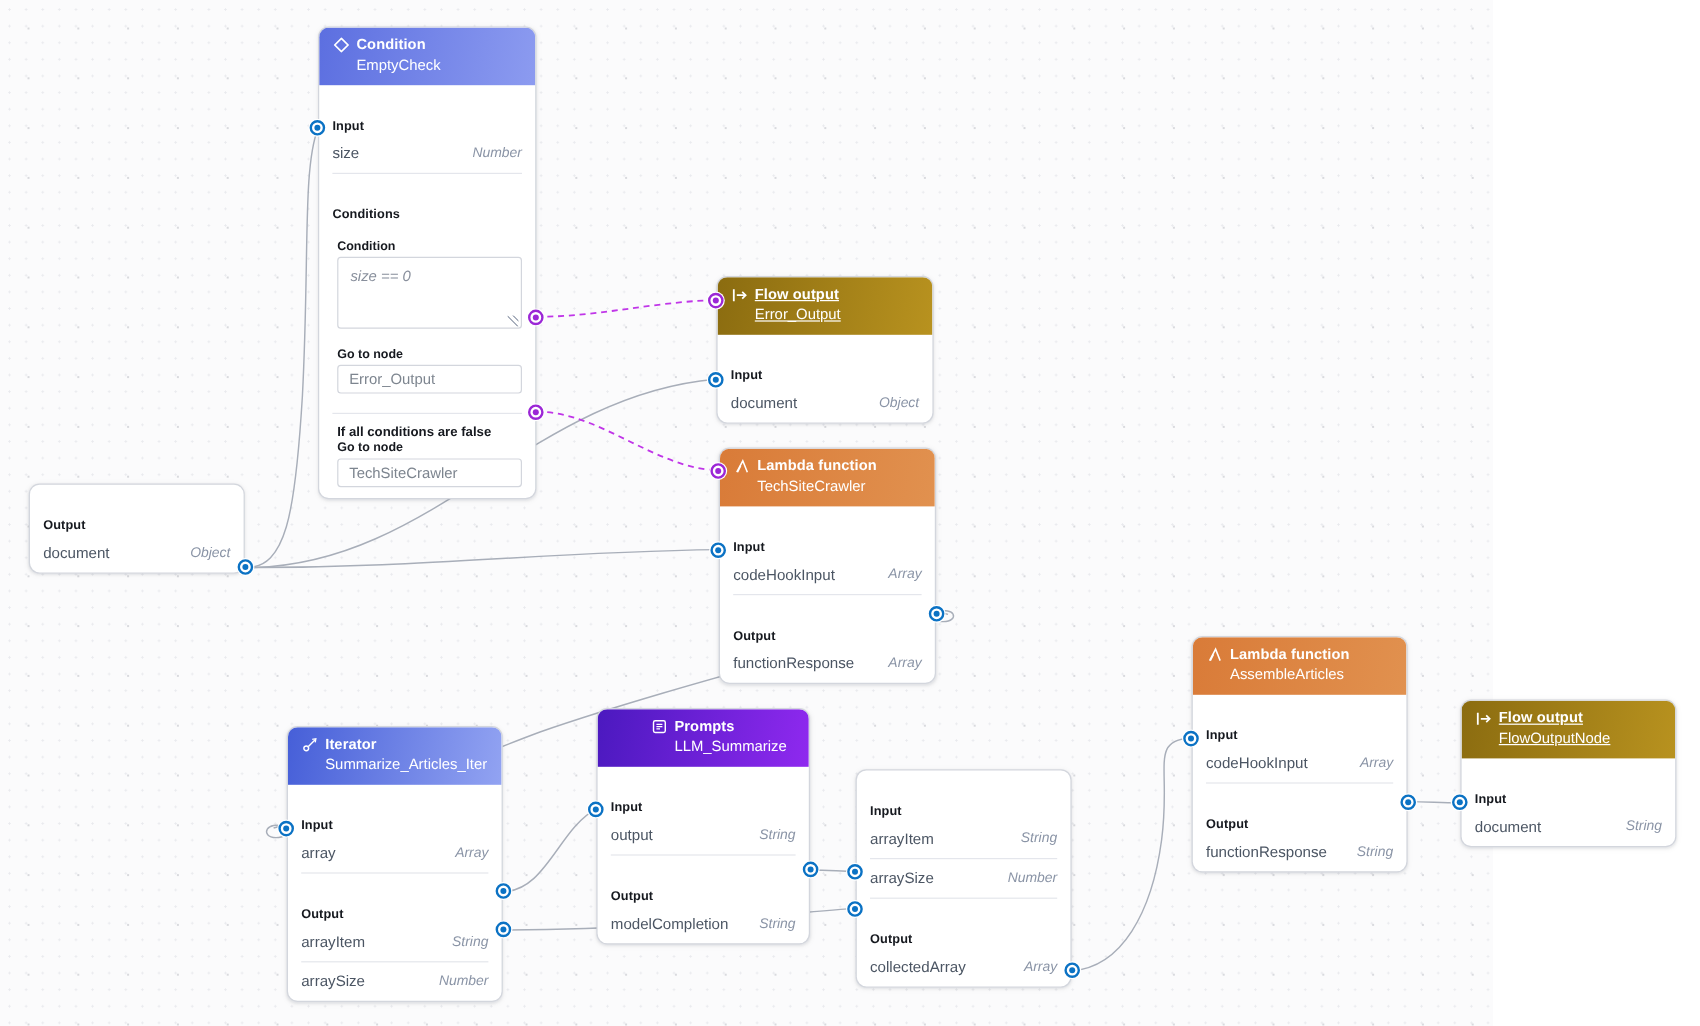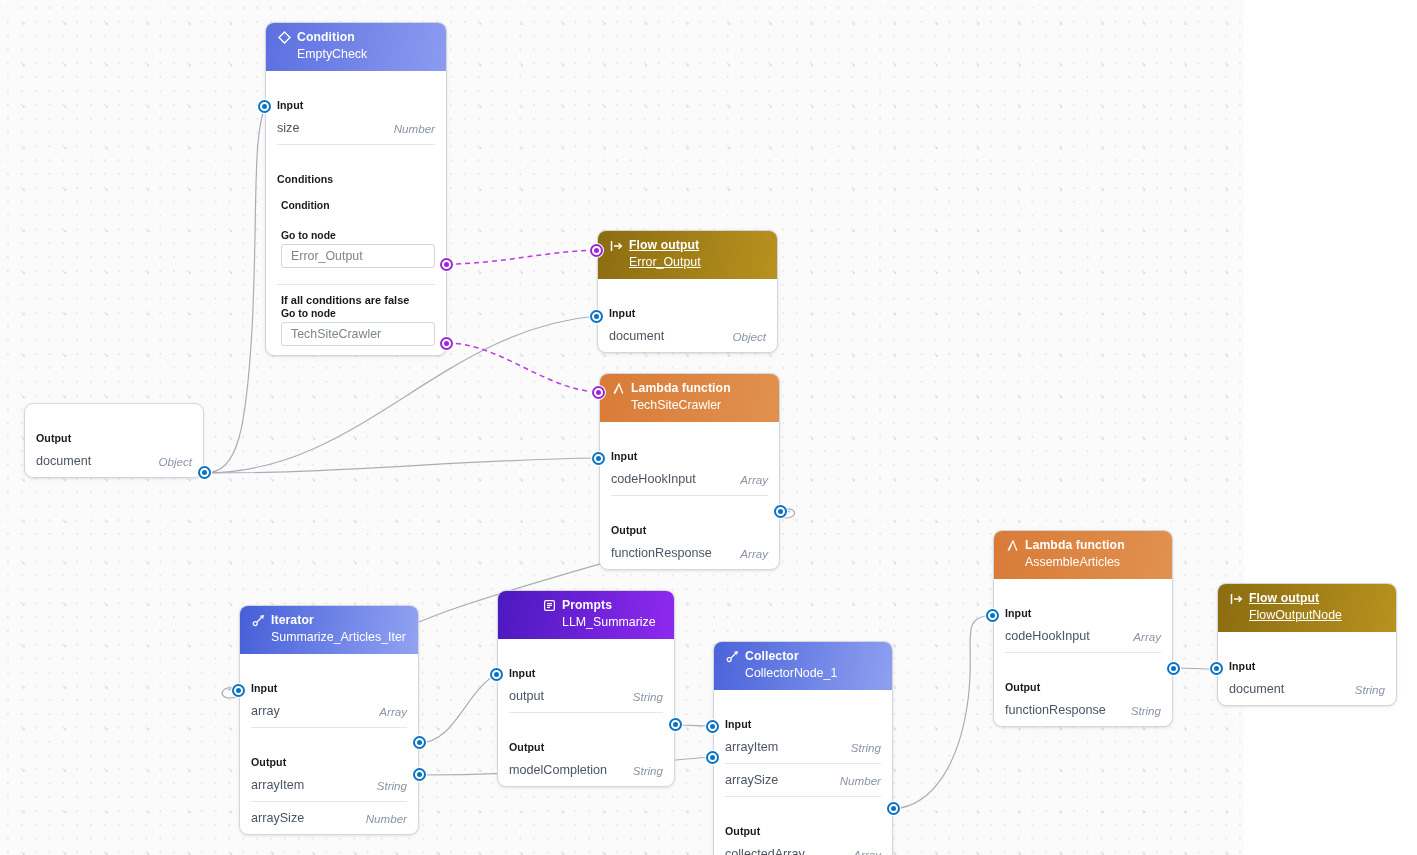--- a/index.html
+++ b/index.html
@@ -53,21 +53,21 @@
   .h-iterator  { background: linear-gradient(100deg,#465fd8 0%,#92a3f2 100%); }
   .h-prompts   { background: linear-gradient(100deg,#4b19bf 0%,#8f29ef 100%); padding-left: 44px; }
   .h-collector { background: linear-gradient(100deg,#4a63d9 0%,#8fa0f0 100%); }
 
   .nbody { padding: 0; }
   .sect { padding: 24px 11px 4px 11px; }
   .sect .lbl {
     font-size: 10.6px; font-weight: bold; color: #16191f; letter-spacing: .1px;
   }
   .row {
-    display: flex; align-items: flex-end; justify-content: space-between;
+    display: flex; align-items: flex-start; justify-content: space-between;
     padding: 4px 11px 9px 11px; gap: 0;
   }
   .row .nm { font-size: 12.6px; color: #4b5563; white-space: nowrap; }
   .row .ty { font-size: 11.6px; color: #8a94a6; font-style: italic; white-space: nowrap; }
   .divider { height: 1px; background: #e4e6ec; margin: 0 11px; }
 
   .fieldlbl { font-size: 10.4px; font-weight: bold; color:#16191f; padding: 0 11px 3px 15px; }
   .cond-area {
     margin: 0 11px 0 15px;
     height: 60px;
@@ -165,20 +165,24 @@
       <div class="row">
         <span class="nm">size</span>
         <span class="ty">Number</span>
       </div>
       <div class="divider"></div>
       <div class="sect">
         <span class="lbl">Conditions</span>
       </div>
       <div class="gapsm"></div>
       <div class="fieldlbl">Condition</div>
+      <div class="cond-area">
+        <span>size == 0</span>
+        <span class="grip"></span>
+      </div>
       <div class="gapbig"></div>
       <div class="fieldlbl">Go to node</div>
       <div class="inputbox">
         <span>Error_Output</span>
       </div>
       <div class="gapbig"></div>
       <div class="divider"></div>
       <div class="gapsm"></div>
       <div class="seclbl-bold">If all conditions are false</div>
       <div class="fieldlbl">Go to node</div>
@@ -336,33 +340,20 @@
       <div class="row">
         <span class="nm">modelCompletion</span>
         <span class="ty">String</span>
       </div>
     </div>
   </div>
   <div class="port" style="left:490px; top:668px;"></div>
   <div class="port" style="left:669px; top:718px;"></div>
 
   <div class="node" style="left:713px; top:641px; width:180px;">
-    <div class="nhead h-collector">
-      <div class="ttl">
-        <span class="icon">
-          <svg width="13" height="13" viewBox="0 0 13 13">
-              <circle cx="3.2" cy="9.6" r="2" fill="none" stroke="#fff" stroke-width="1.2"></circle>
-              <path d="M5 8 L11 2" stroke="#fff" stroke-width="1.2"></path>
-              <path d="M8.2 2.2 L11.2 1.6 L10.7 4.6" fill="none" stroke="#fff" stroke-width="1.1"></path>
-            </svg>
-        </span>
-        <span>Collector</span>
-      </div>
-      <div class="sub">CollectorNode_1</div>
-    </div>
     <div class="nbody">
       <div class="sect">
         <span class="lbl">Input</span>
       </div>
       <div class="row">
         <span class="nm">arrayItem</span>
         <span class="ty">String</span>
       </div>
       <div class="divider"></div>
       <div class="row" style="padding-top:9px;">

